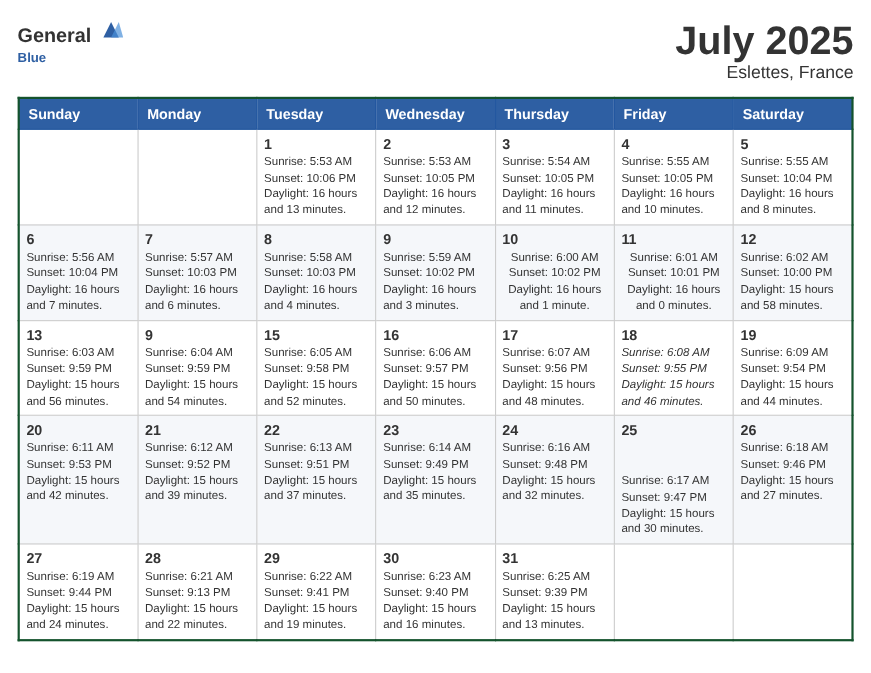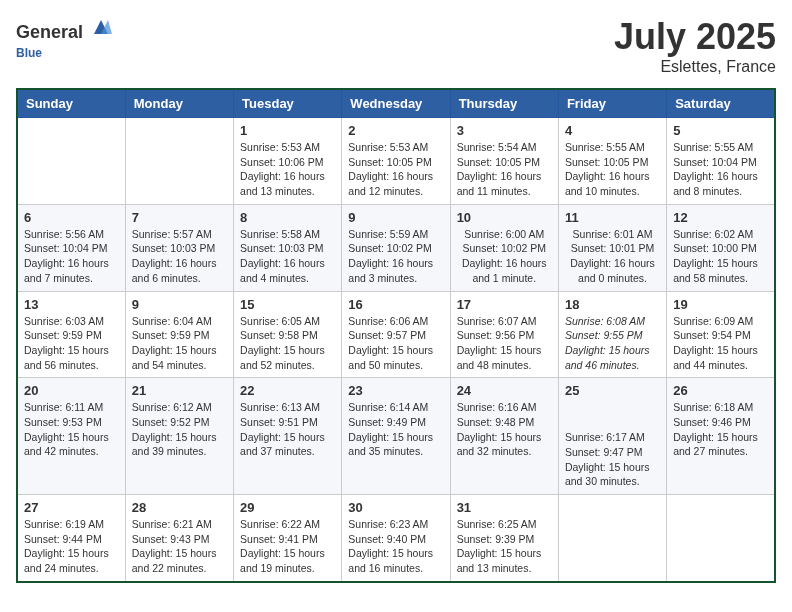--- a/index.html
+++ b/index.html
@@ -291,21 +291,21 @@
       <tr>
         <td>
           <span class="day-number">27</span>
           <div class="day-info" style="white-space: pre-line;">Sunrise: 6:19 AM
 Sunset: 9:44 PM
 Daylight: 15 hours and 24 minutes.</div>
         </td>
         <td>
           <span class="day-number">28</span>
           <div class="day-info" style="white-space: pre-line;">Sunrise: 6:21 AM
-Sunset: 9:43 PM
+Sunset: 9:13 PM
 Daylight: 15 hours and 22 minutes.</div>
         </td>
         <td>
           <span class="day-number">29</span>
           <div class="day-info" style="white-space: pre-line;">Sunrise: 6:22 AM
 Sunset: 9:41 PM
 Daylight: 15 hours and 19 minutes.</div>
         </td>
         <td>
           <span class="day-number">30</span>

